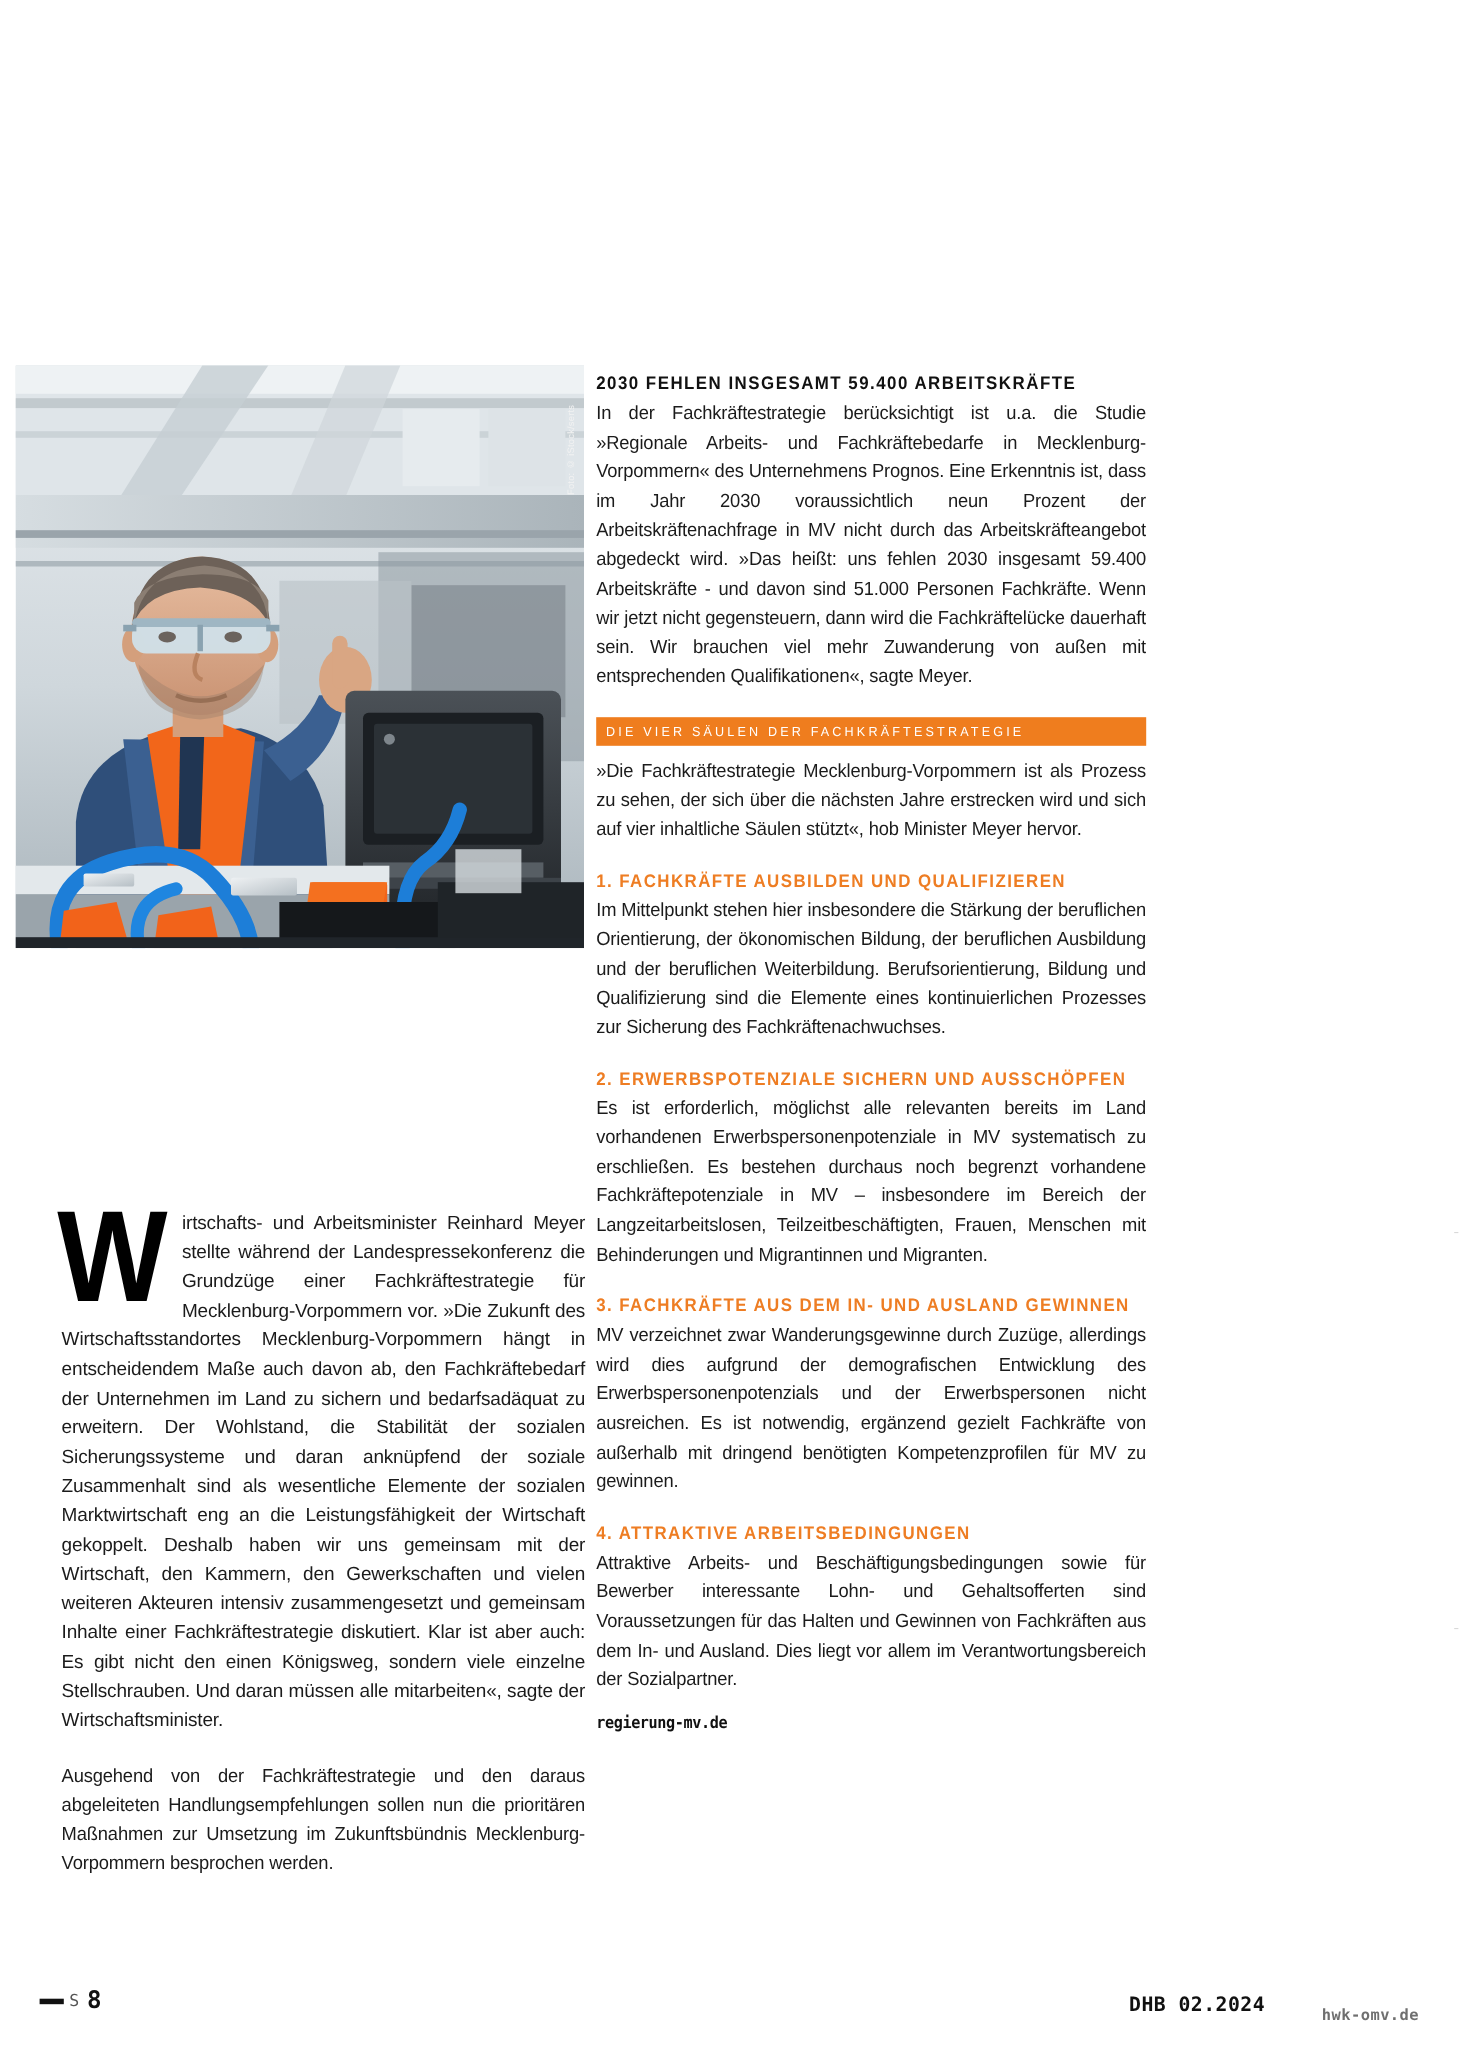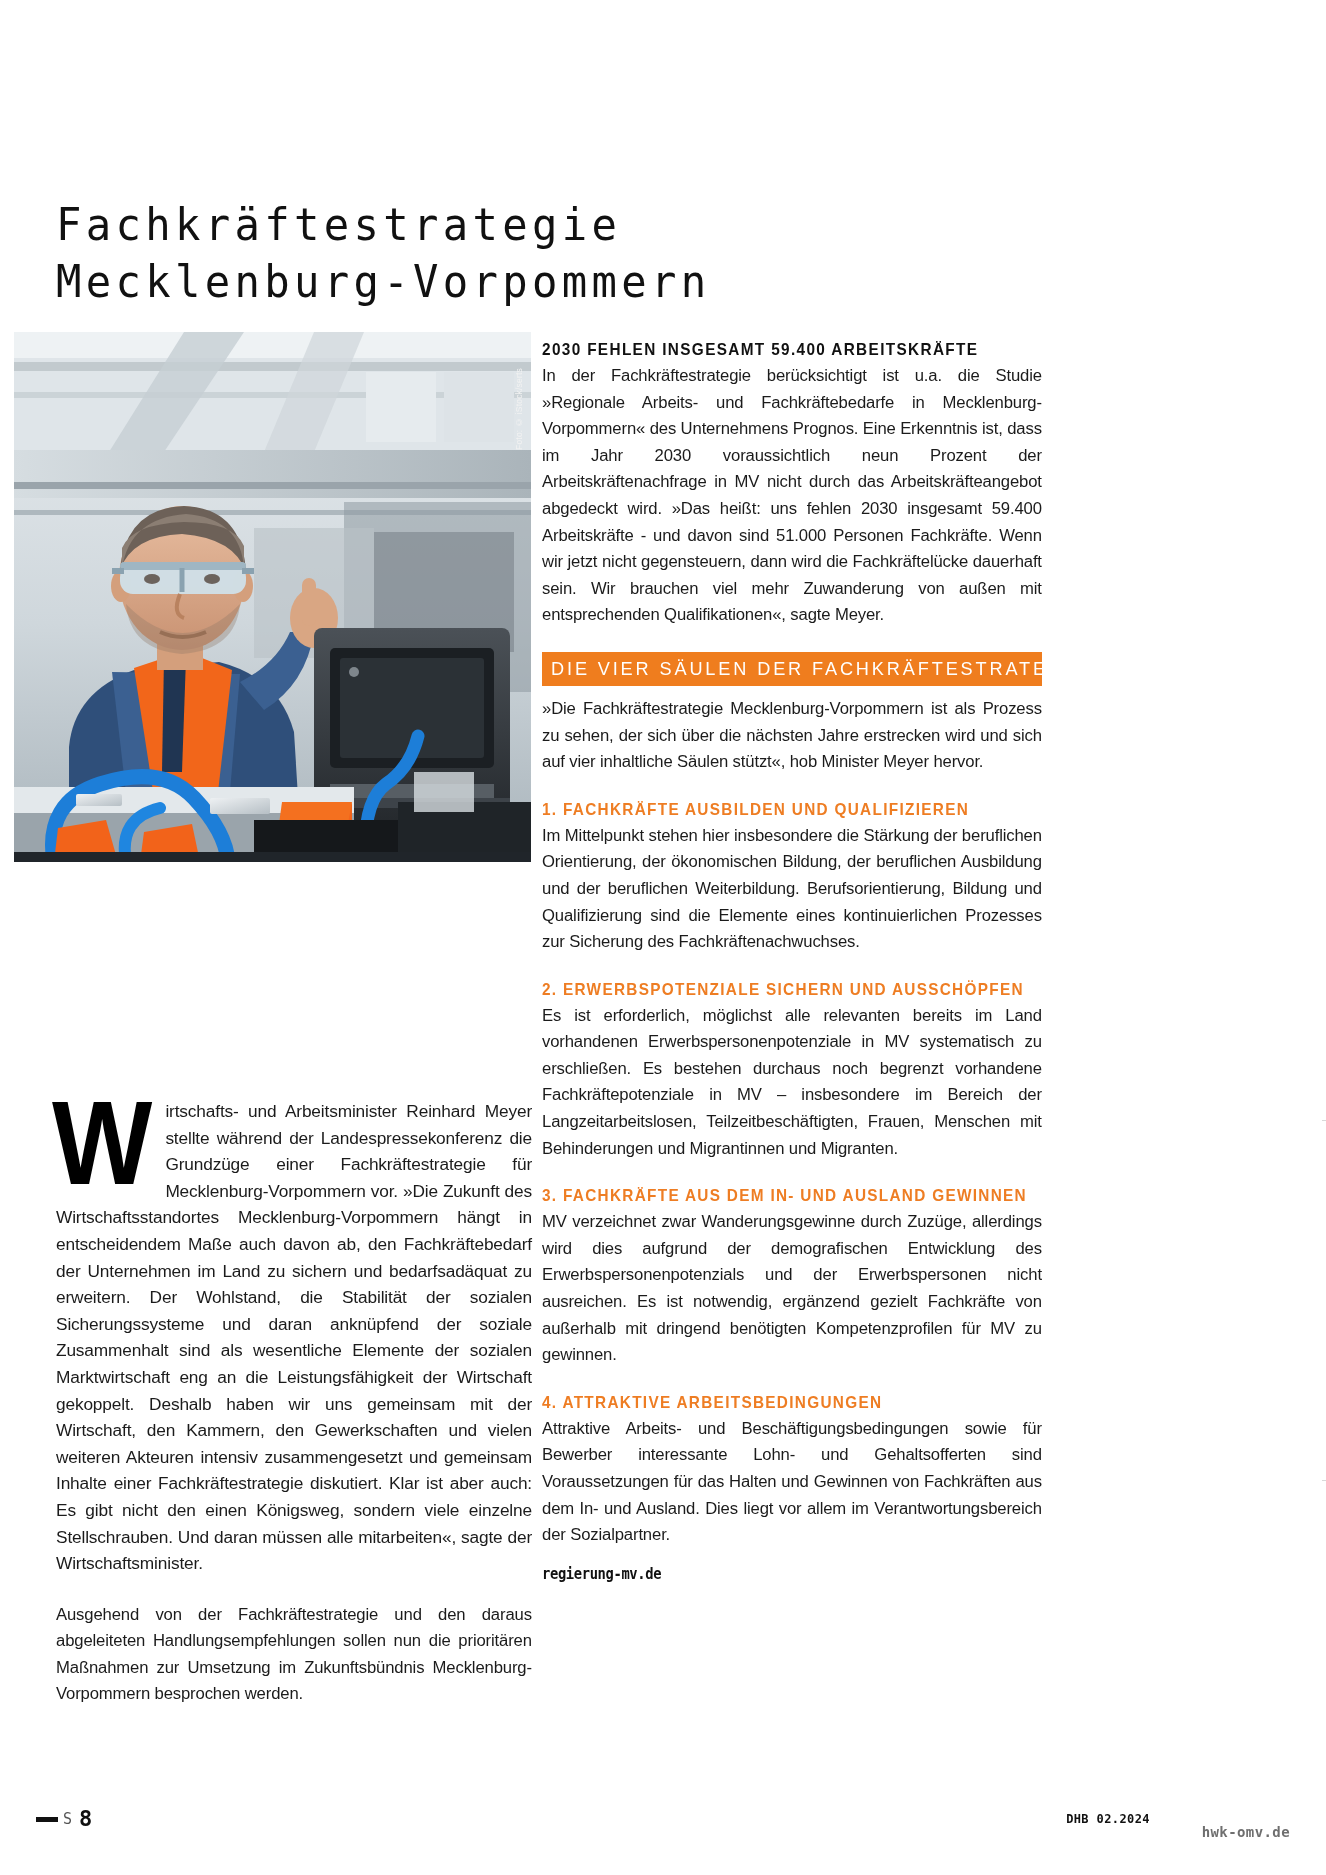--- a/index.html
+++ b/index.html
@@ -107,21 +107,21 @@
     transform-origin: left top;
     width: 103.6%;
   }
   .body-text:last-child { margin-bottom: 0; }
 
   .banner {
     display: block;
     background: #ef7d1e;
     color: #ffffff;
     font-family: "Liberation Sans", sans-serif;
-    font-size: 19px;
+    font-size: 12px;
     letter-spacing: 3.0px;
     padding: 6px 9px 6px 9px;
     margin: 24px 0 9px 0;
     white-space: nowrap;
     box-sizing: border-box;
     width: 100%;
     transform: scaleX(1);
   }
   .banner span { display: inline-block; transform: scaleX(0.955); transform-origin: left center; }
 
@@ -204,21 +204,21 @@
     font-weight: bold;
     font-size: 22px;
     color: #111;
   }
   .footer-issue {
     position: absolute;
     right: 176px;
     top: 8px;
     font-family: "DejaVu Sans Mono", "Liberation Mono", monospace;
     font-weight: bold;
-    font-size: 12px;
+    font-size: 18px;
     letter-spacing: 0.4px;
     color: #111;
   }
   .footer-site {
     position: absolute;
     right: 36px;
     top: 20px;
     font-family: "DejaVu Sans Mono", "Liberation Mono", monospace;
     font-weight: bold;
     font-size: 14px;
@@ -233,24 +233,20 @@
     width: 4px;
     height: 1px;
     background: #d9d9d9;
   }
 </style>
 </head>
 <body>
 
 <div class="page">
 
-  <div class="title-block">
-    <div class="title-line">Fachkräftestrategie</div>
-    <div class="title-line">Mecklenburg-Vorpommern</div>
-  </div>
 
   <div class="photo">
     <svg width="517" height="530" viewBox="0 0 517 530" xmlns="http://www.w3.org/2000/svg" aria-hidden="true">
       <defs>
         <linearGradient id="bgTop" x1="0" y1="0" x2="0" y2="1">
           <stop offset="0%" stop-color="#e9edf0"></stop>
           <stop offset="55%" stop-color="#cfd7dc"></stop>
           <stop offset="100%" stop-color="#a9b4bb"></stop>
         </linearGradient>
         <linearGradient id="wallG" x1="0" y1="0" x2="1" y2="0">

